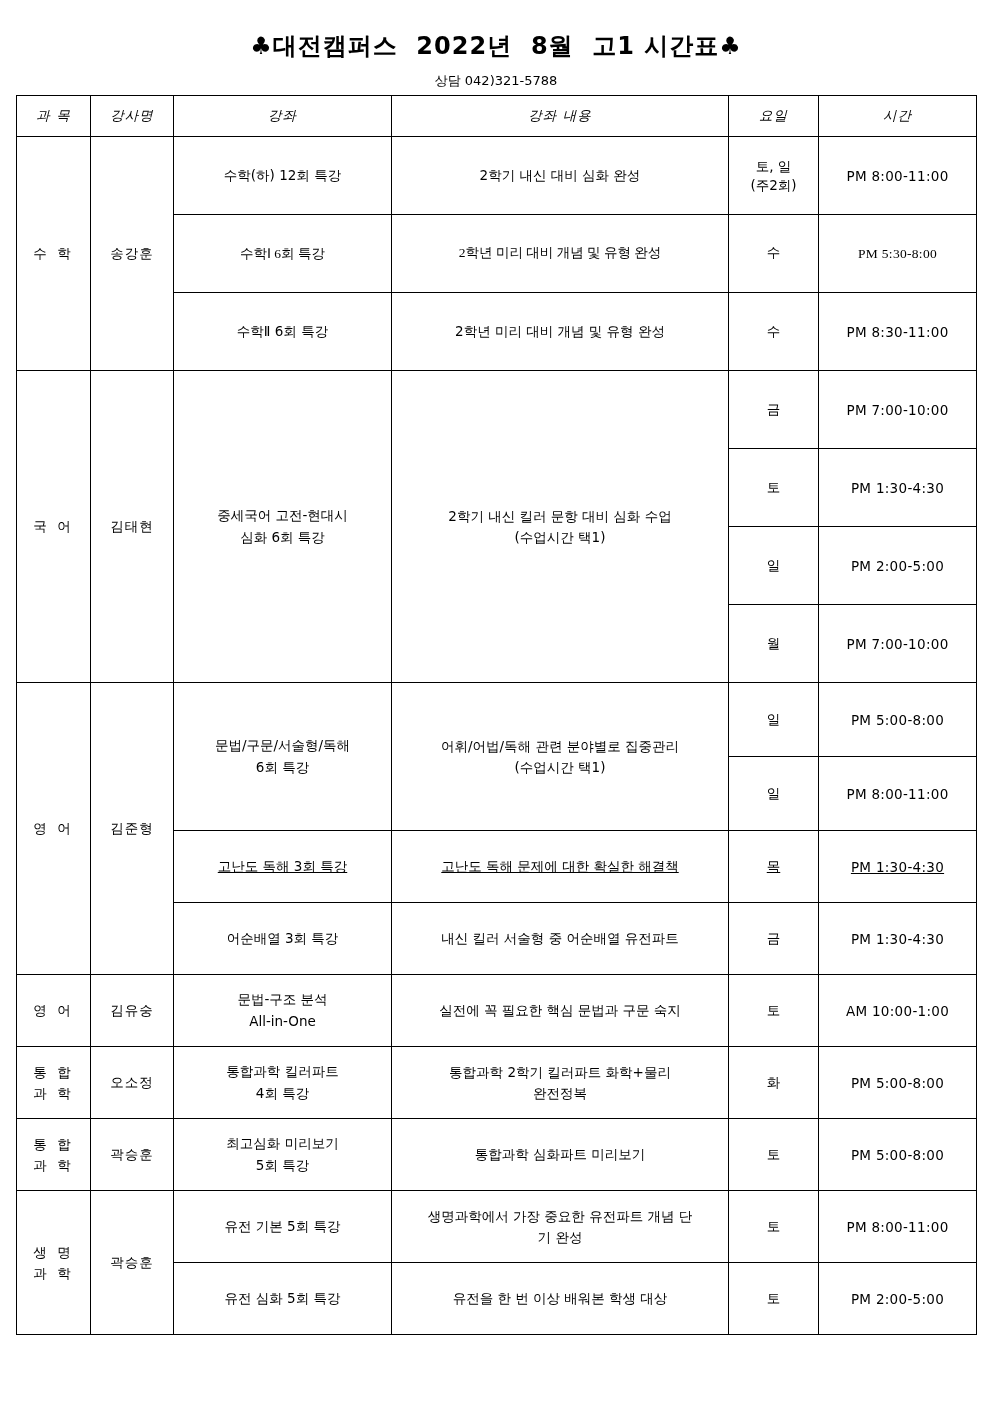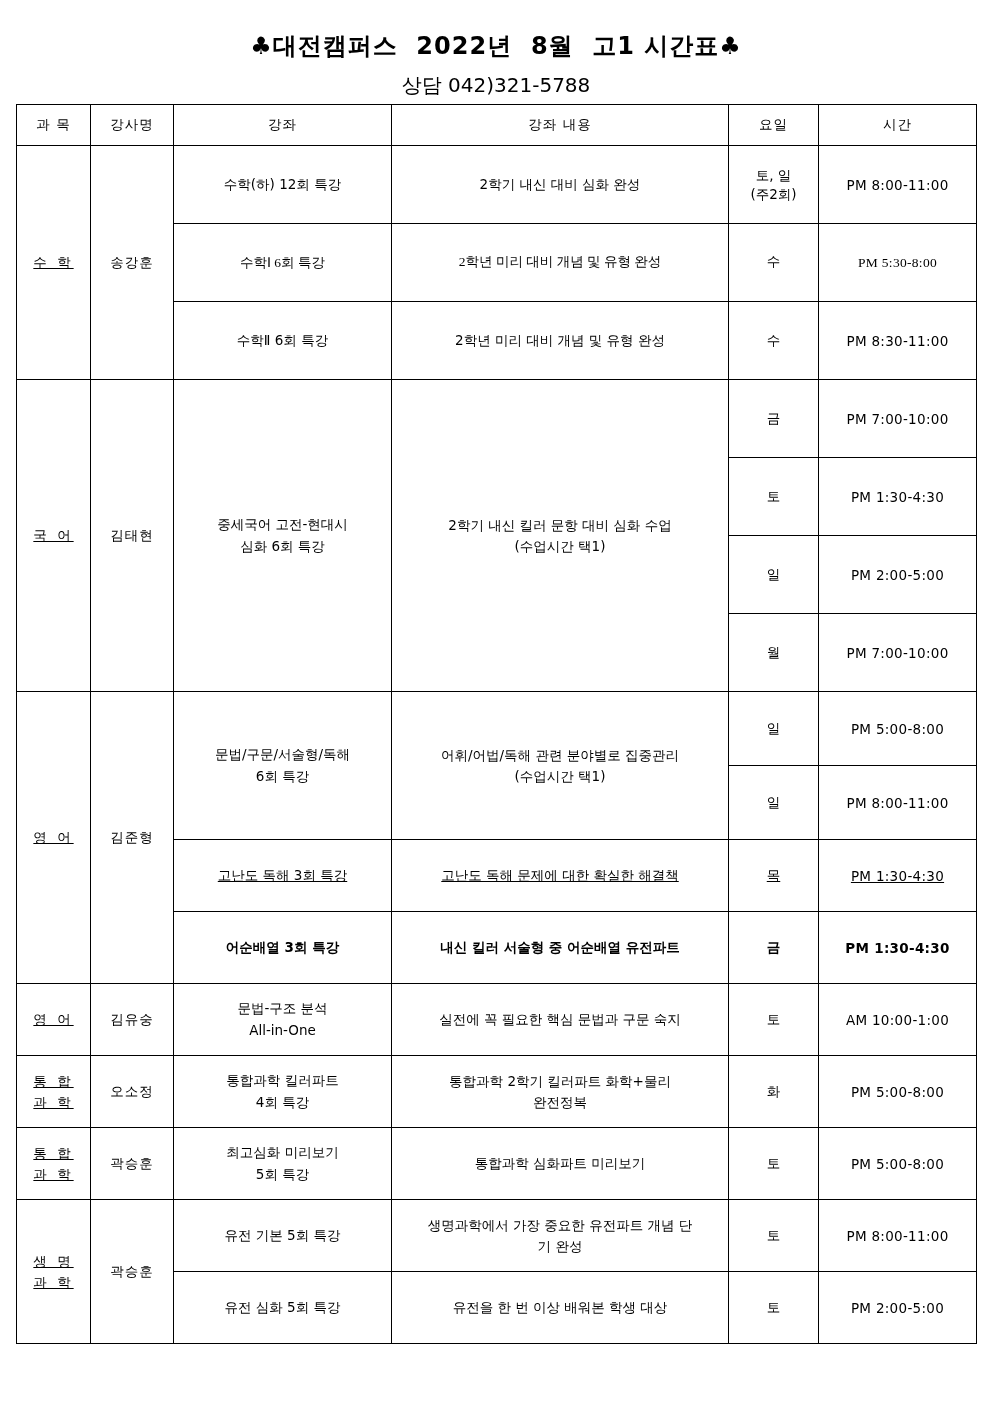--- a/index.html
+++ b/index.html
@@ -24,21 +24,21 @@
     text-align: center;
   }
   .title {
     font-size: 24px;
     font-weight: bold;
     letter-spacing: 1px;
     margin: 12px 0 10px 0;
     white-space: pre;
   }
   .subline1 {
-    font-size: 20px;
+    font-size: 13px;
     margin-bottom: 5px;
   }
   .subline2 {
     font-size: 15px;
     margin-bottom: 11px;
   }
   table.sched {
     border-collapse: collapse;
     width: 960px;
     table-layout: fixed;
@@ -48,26 +48,26 @@
     border: 1px solid #000000;
     text-align: center;
     vertical-align: middle;
     font-size: 13.5px;
     padding: 2px 3px;
   }
   table.sched th {
     font-weight: normal;
     height: 36px;
     letter-spacing: 1px;
+    font-style: italic;
   }
   td.subject {
     font-size: 15px;
     letter-spacing: 3px;
     line-height: 1.55;
-    text-decoration: underline;
   }
   td.teacher {
     font-size: 15px;
     letter-spacing: 1px;
   }
   td.course {
     font-size: 14px;
     line-height: 1.6;
   }
   td.content {
@@ -183,21 +183,21 @@
       <tr style="height:74px;">
         <td class="day nowrap-pre">일</td>
         <td class="time">PM 8:00-11:00</td>
       </tr>
       <tr style="height:72px;text-decoration:underline;">
         <td class="course nowrap-pre">고난도 독해 3회 특강</td>
         <td class="content nowrap-pre">고난도 독해 문제에 대한 확실한 해결책</td>
         <td class="day nowrap-pre">목</td>
         <td class="time">PM 1:30-4:30</td>
       </tr>
-      <tr style="height:72px;font-weight:bold;">
+      <tr style="height:72px;">
         <td class="course nowrap-pre">어순배열 3회 특강</td>
         <td class="content nowrap-pre">내신 킬러 서술형 중 어순배열 유전파트</td>
         <td class="day nowrap-pre">금</td>
         <td class="time">PM 1:30-4:30</td>
       </tr>
 
       <tr style="height:72px;">
         <td class="subject nowrap-pre">영 어</td>
         <td class="teacher">김유숭</td>
         <td class="course nowrap-pre">문법-구조 분석

